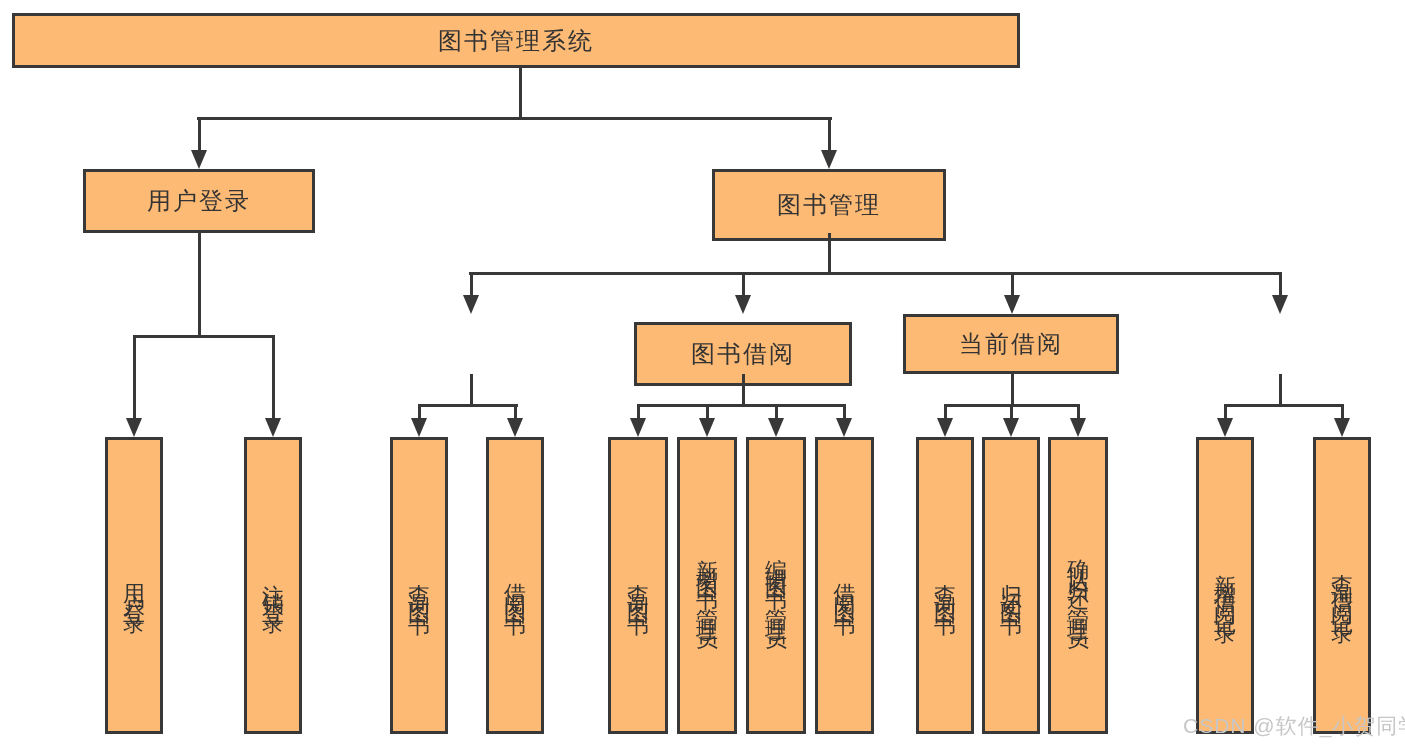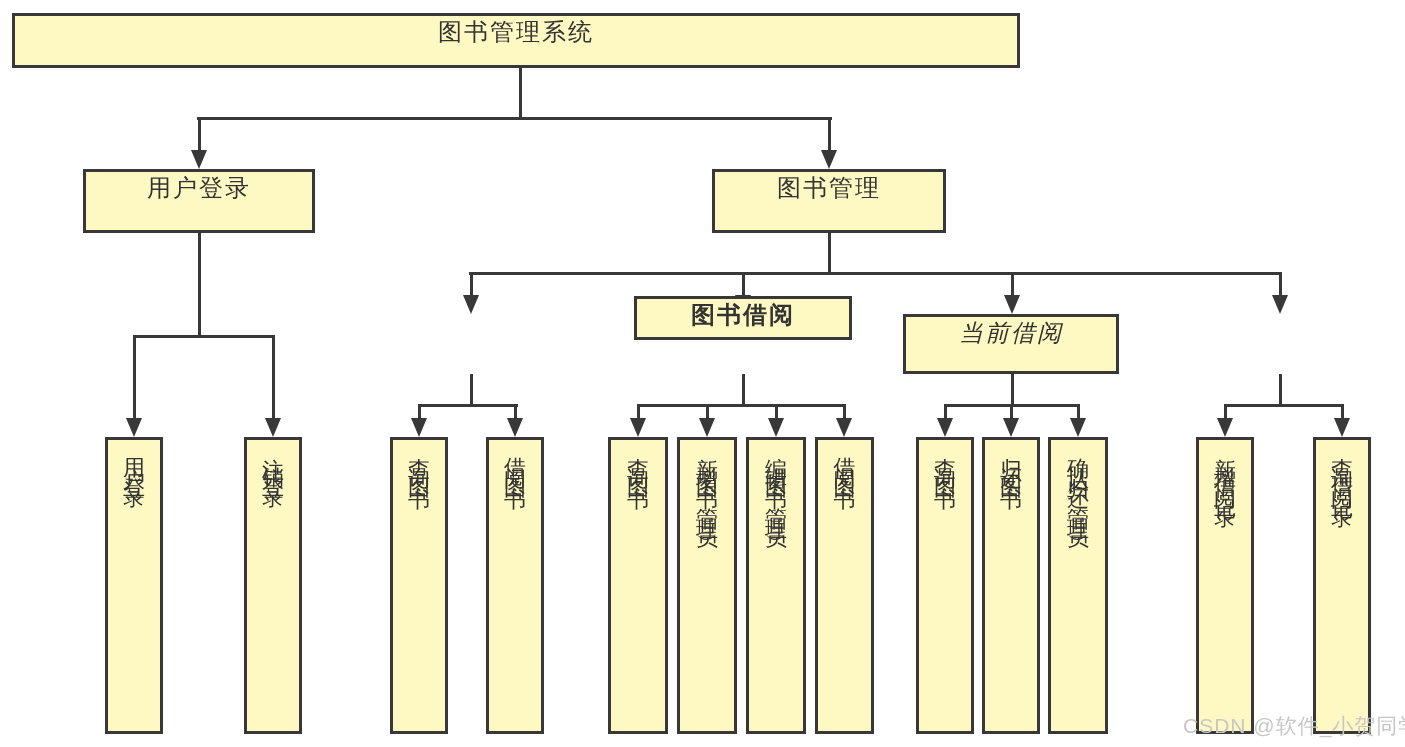--- a/index.html
+++ b/index.html
@@ -7,23 +7,24 @@
     position: relative;
     width: 1405px;
     height: 747px;
     background: #ffffff;
     font-family: "Liberation Sans", sans-serif;
     overflow: hidden;
   }
   .box {
     position: absolute;
     box-sizing: border-box;
-    background: #fef9c3;
+    background: #fdba74;
     border: 3px solid #383838;
     display: flex;
+    align-items: center;
     justify-content: center;
     color: #333333;
   }
   .box.h span {
     font-size: 24px;
     letter-spacing: 2px;
     white-space: nowrap;
     color: #333333;
   }
   .box.v span {
@@ -70,21 +71,21 @@
   <div class="line" style="left:519px; top:68px; width:3px; height:51px;"></div>
   <div class="line" style="left:197px; top:117px; width:635px; height:3px;"></div>
   <div class="line" style="left:198px; top:117px; width:3px; height:35px;"></div>
   <div class="arrow" style="left:191px; top:150px;"></div>
   <div class="line" style="left:828px; top:117px; width:3px; height:35px;"></div>
   <div class="arrow" style="left:821px; top:150px;"></div>
 
   <div class="box h" style="left:83px; top:169px; width:232px; height:64px;">
     <span>用户登录</span>
   </div>
-  <div class="box h" style="left:712px; top:169px; width:234px; height:64px;">
+  <div class="box h" style="left:712px; top:169px; width:234px; height:72px;">
     <span>图书管理</span>
   </div>
 
   <div class="line" style="left:198px; top:233px; width:3px; height:103px;"></div>
   <div class="line" style="left:133px; top:335px; width:142px; height:3px;"></div>
   <div class="line" style="left:133px; top:335px; width:3px; height:84px;"></div>
   <div class="arrow" style="left:126px; top:418px;"></div>
   <div class="line" style="left:272px; top:335px; width:3px; height:84px;"></div>
   <div class="arrow" style="left:265px; top:418px;"></div>
 
@@ -92,24 +93,24 @@
   <div class="line" style="left:469px; top:272px; width:813px; height:3px;"></div>
   <div class="line" style="left:470px; top:272px; width:3px; height:25px;"></div>
   <div class="arrow" style="left:463px; top:295px;"></div>
   <div class="line" style="left:742px; top:272px; width:3px; height:25px;"></div>
   <div class="arrow" style="left:735px; top:295px;"></div>
   <div class="line" style="left:1011px; top:272px; width:3px; height:25px;"></div>
   <div class="arrow" style="left:1004px; top:295px;"></div>
   <div class="line" style="left:1279px; top:272px; width:3px; height:25px;"></div>
   <div class="arrow" style="left:1272px; top:295px;"></div>
 
-  <div class="box h" style="left:634px; top:296px; width:218px; height:44px;font-weight:bold;">
+  <div class="box h" style="left:634px; top:322px; width:218px; height:64px;">
     <span>图书借阅</span>
   </div>
-  <div class="box h" style="left:903px; top:314px; width:216px; height:60px;font-style:italic;">
+  <div class="box h" style="left:903px; top:314px; width:216px; height:60px;">
     <span>当前借阅</span>
   </div>
 
   <div class="line" style="left:470px; top:374px; width:3px; height:33px;"></div>
   <div class="line" style="left:418px; top:404px; width:100px; height:3px;"></div>
   <div class="line" style="left:418px; top:404px; width:3px; height:15px;"></div>
   <div class="arrow" style="left:411px; top:418px;"></div>
   <div class="line" style="left:514px; top:404px; width:3px; height:15px;"></div>
   <div class="arrow" style="left:507px; top:418px;"></div>
 

